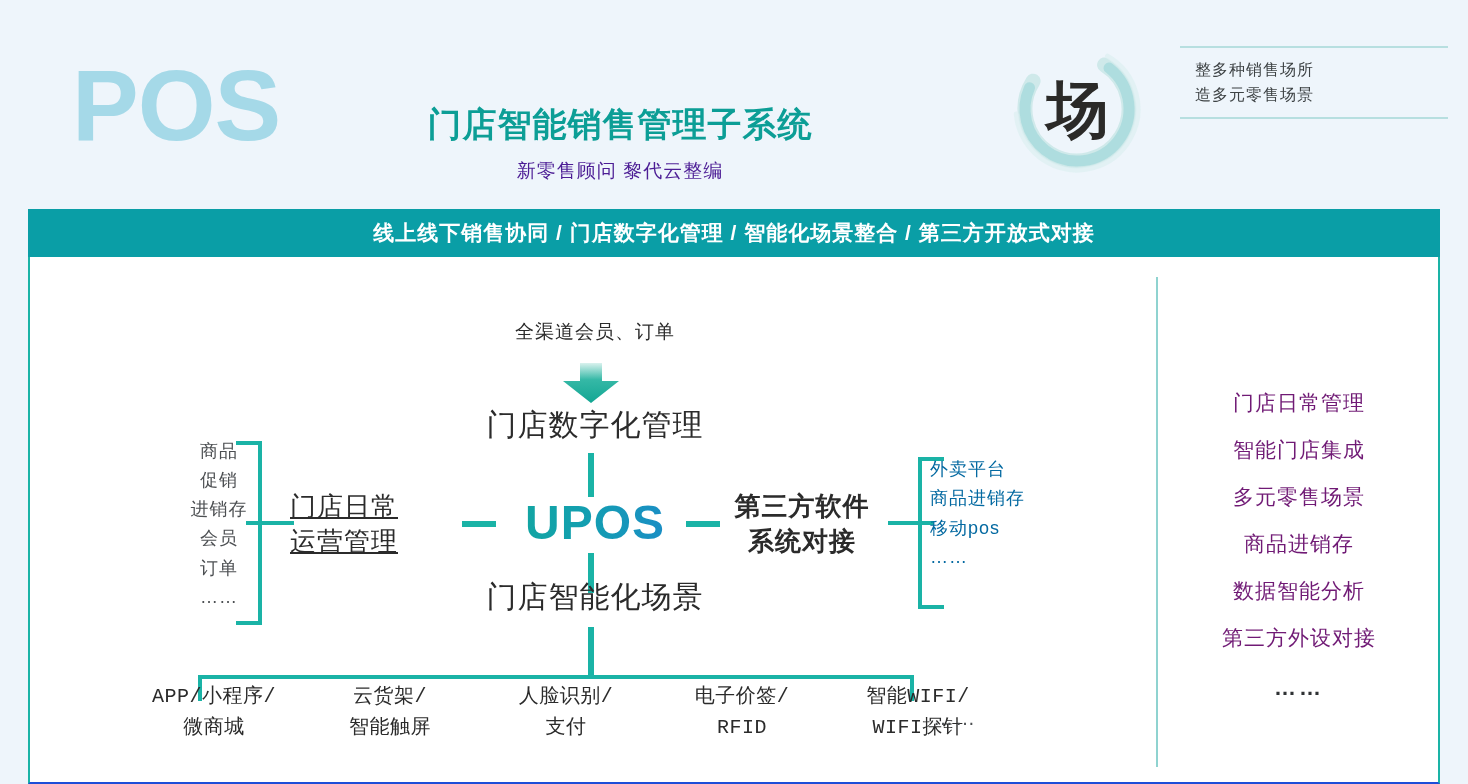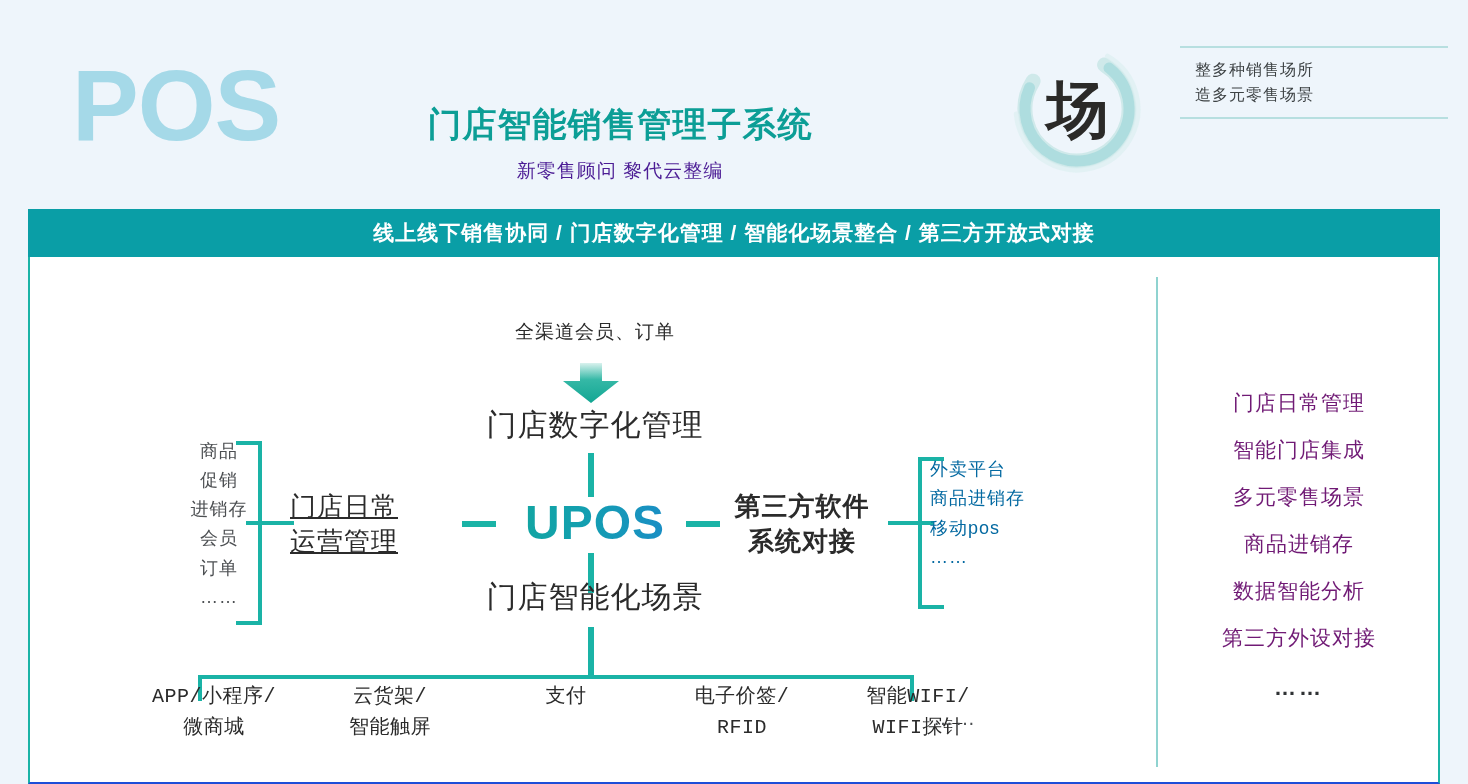--- a/index.html
+++ b/index.html
@@ -235,20 +235,21 @@
       <div class="bottom-row">
         <div class="bottom-cell">
           <div>APP/小程序/</div>
           <div>微商城</div>
         </div>
         <div class="bottom-cell">
           <div>云货架/</div>
           <div>智能触屏</div>
         </div>
         <div class="bottom-cell">
+          <div>人脸识别/</div>
           <div>支付</div>
         </div>
         <div class="bottom-cell">
           <div>电子价签/</div>
           <div>RFID</div>
         </div>
         <div class="bottom-cell">
           <div>智能WIFI/</div>
           <div>WIFI探针</div>
         </div>

